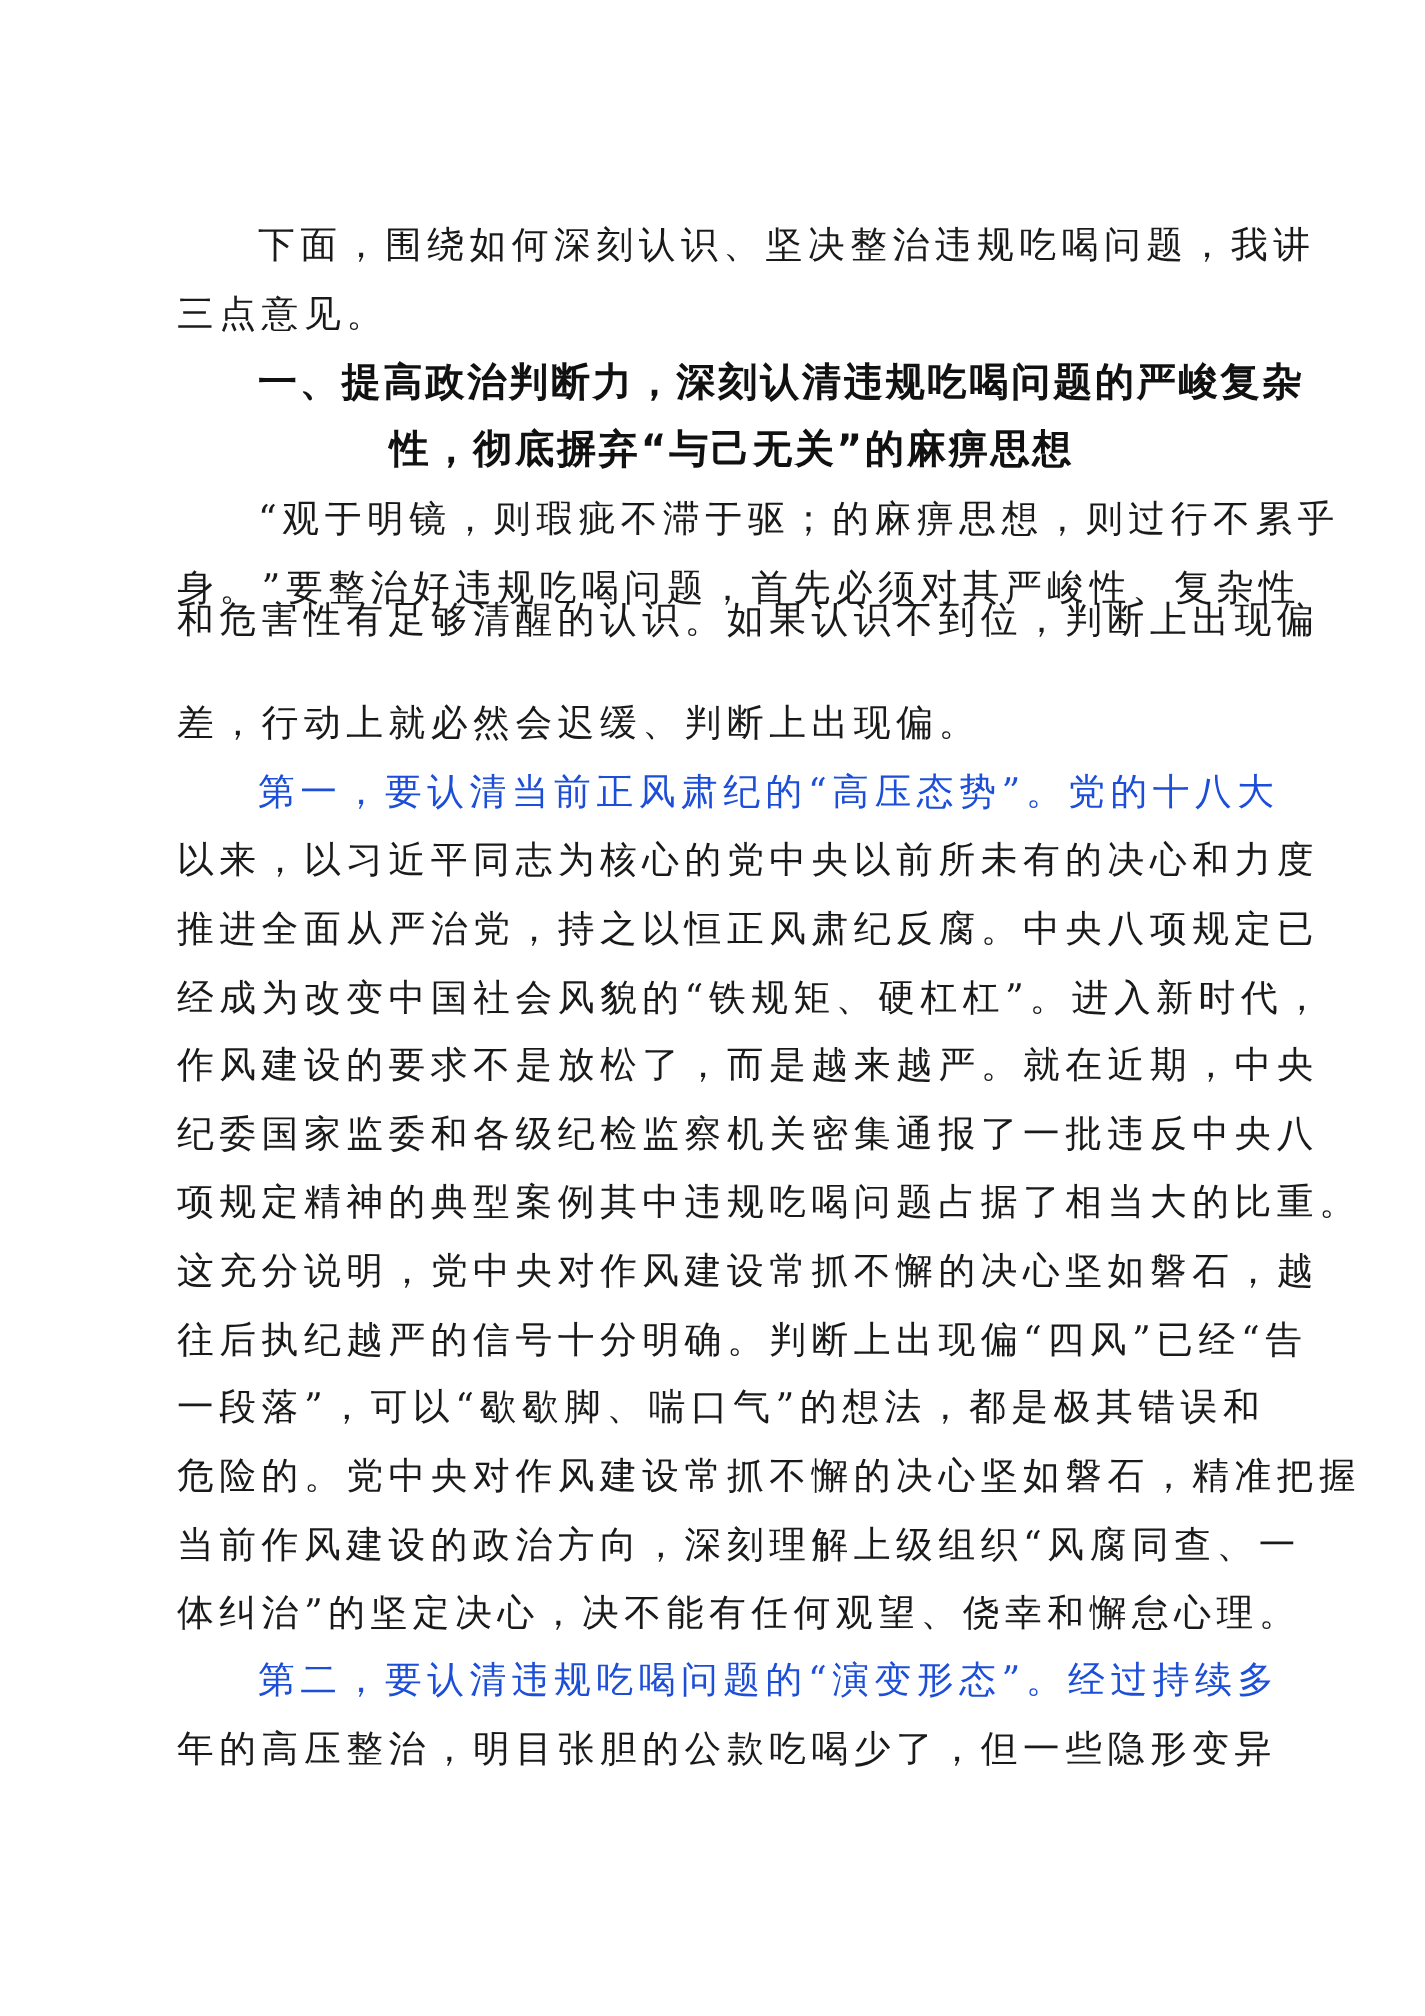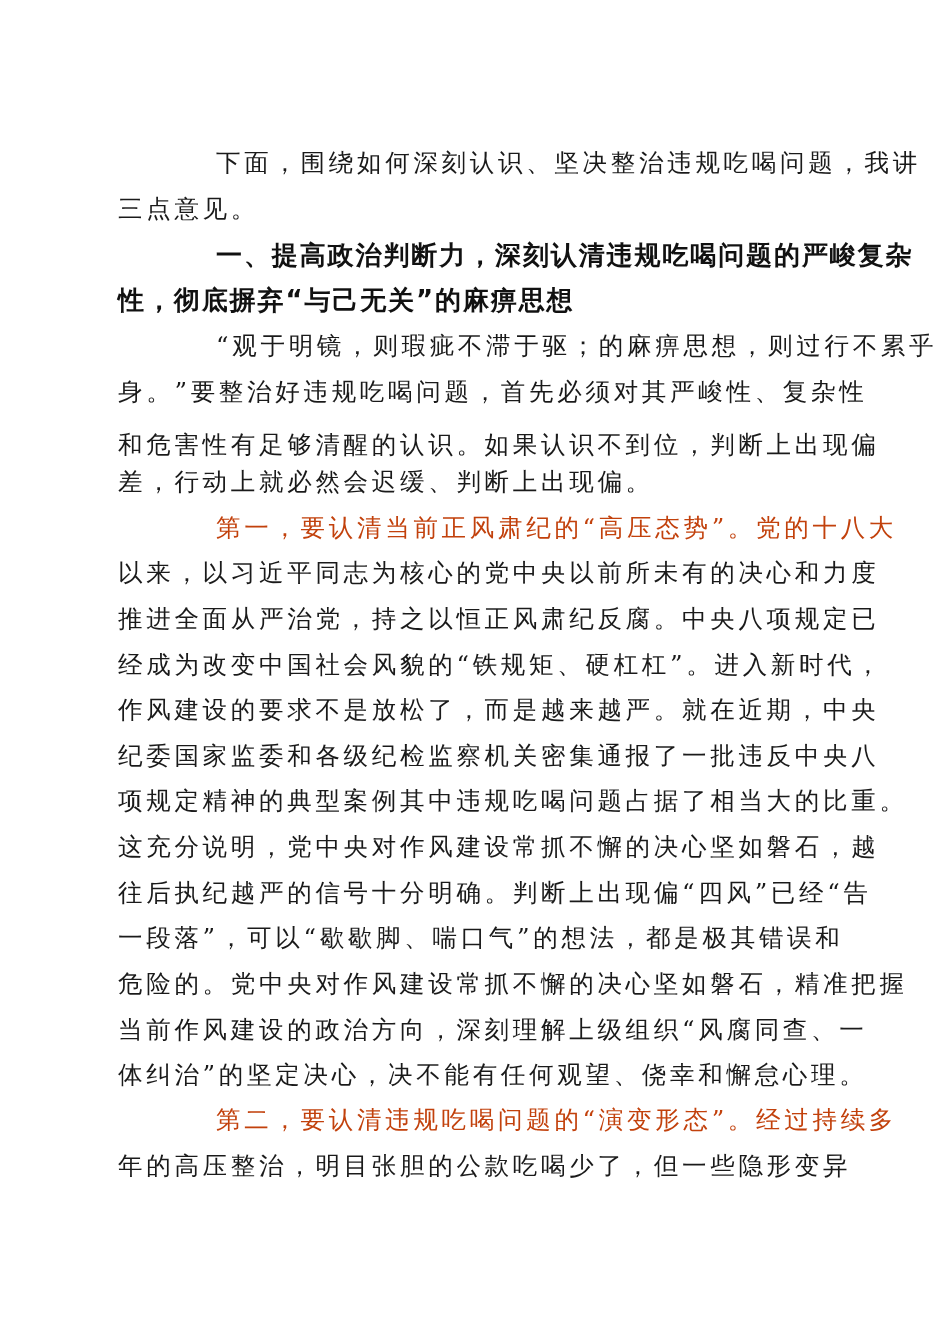--- a/index.html
+++ b/index.html
@@ -10,43 +10,44 @@
     left: 118px;
     width: 740px;
     height: 40px;
     font-family: "DejaVu Serif", "Liberation Serif", serif;
     font-size: 24.5px;
     line-height: 40px;
     color: #1a1a1a;
     letter-spacing: 3.7px;
     white-space: nowrap;
   }
-  .line.indent { left: 172px; width: 686px; margin-left: 44px; }
+  .line.indent { left: 172px; width: 686px; }
   .line.heading {
     font-family: "DejaVu Sans", "Liberation Sans", sans-serif;
     font-weight: bold;
     font-size: 26px;
     letter-spacing: 1.9px;
     color: #111111;
+    text-align: center;
   }
-  .lead { font-family: "DejaVu Serif", "Liberation Serif", serif; color: #c2410c; }
+  .lead { font-family: "DejaVu Serif", "Liberation Serif", serif; color: #1d4ed8; }
 </style>
 </head>
 <body>
 
 <div class="page">
   <div class="line indent" style="top:143px">下面，围绕如何深刻认识、坚决整治违规吃喝问题，我讲</div>
   <div class="line" style="top:189px">三点意见。</div>
 
   <div class="line indent heading" style="top:235px">一、提高政治判断力，深刻认清违规吃喝问题的严峻复杂</div>
   <div class="line heading" style="top:280px">性，彻底摒弃“与己无关”的麻痹思想</div>
 
   <div class="line indent" style="top:326px">“观于明镜，则瑕疵不滞于驱；的麻痹思想，则过行不累乎</div>
   <div class="line" style="top:372px">身。”要整治好违规吃喝问题，首先必须对其严峻性、复杂性</div>
-  <div class="line" style="top:425px">和危害性有足够清醒的认识。如果认识不到位，判断上出现偏</div>
+  <div class="line" style="top:393px">和危害性有足够清醒的认识。如果认识不到位，判断上出现偏</div>
   <div class="line" style="top:462px">差，行动上就必然会迟缓、判断上出现偏。</div>
 
   <div class="line indent lead" style="top:508px">第一，要认清当前正风肃纪的“高压态势”。党的十八大</div>
   <div class="line" style="top:553px">以来，以习近平同志为核心的党中央以前所未有的决心和力度</div>
   <div class="line" style="top:645px">经成为改变中国社会风貌的“铁规矩、硬杠杠”。进入新时代，</div>
   <div class="line" style="top:599px">推进全面从严治党，持之以恒正风肃纪反腐。中央八项规定已</div>
   <div class="line" style="top:690px">作风建设的要求不是放松了，而是越来越严。就在近期，中央</div>
   <div class="line" style="top:736px">纪委国家监委和各级纪检监察机关密集通报了一批违反中央八</div>
   <div class="line" style="top:781px">项规定精神的典型案例其中违规吃喝问题占据了相当大的比重。</div>
   <div class="line" style="top:827px">这充分说明，党中央对作风建设常抓不懈的决心坚如磐石，越</div>

